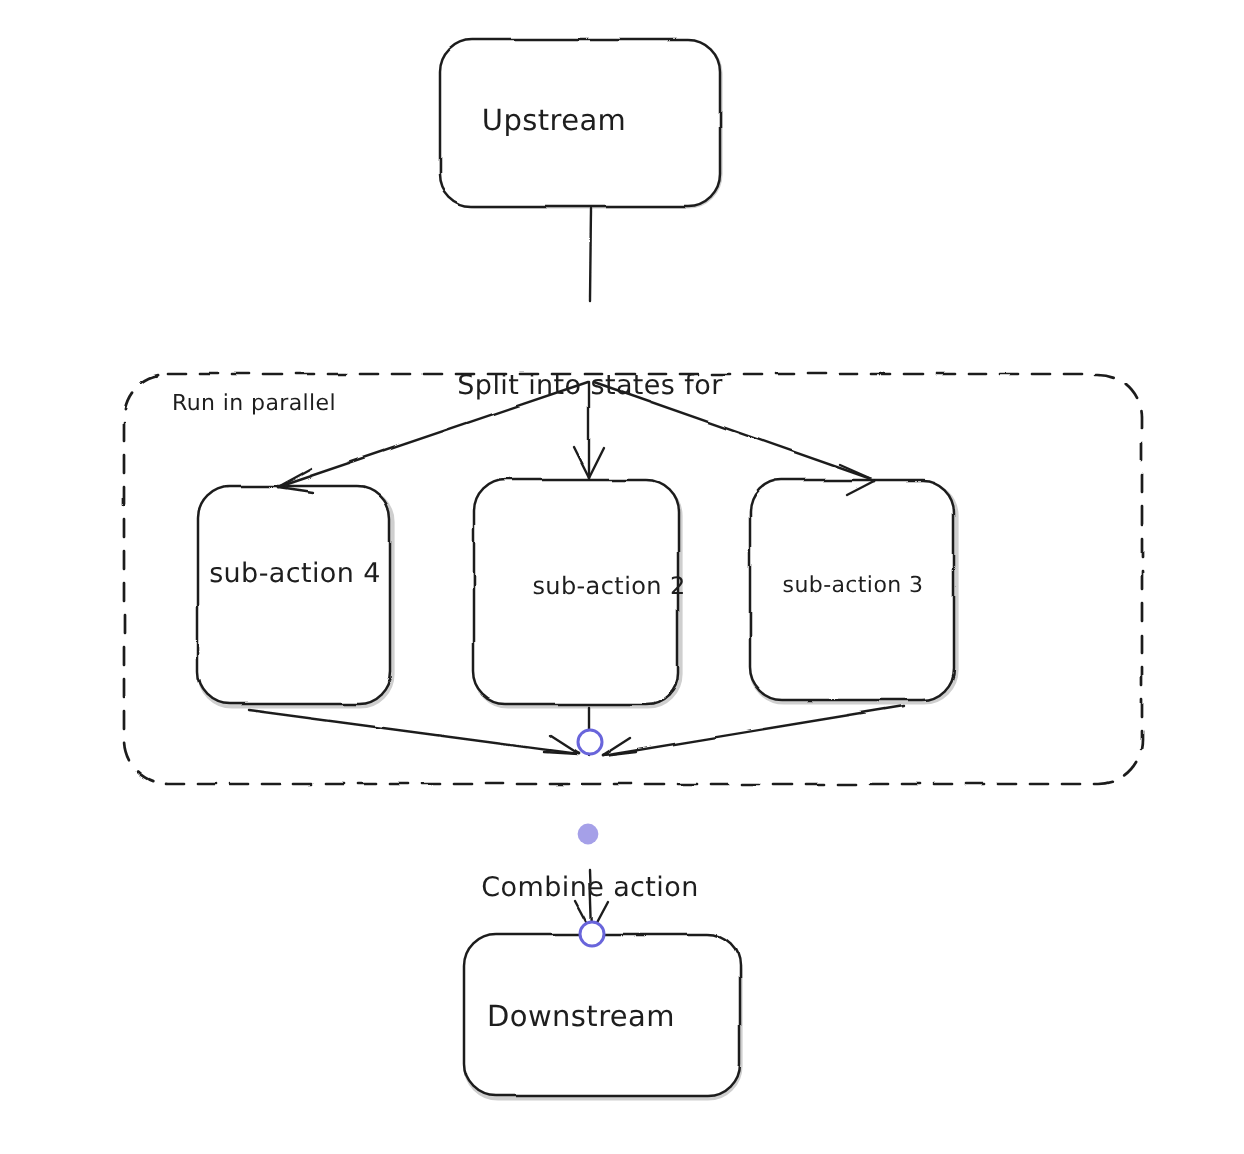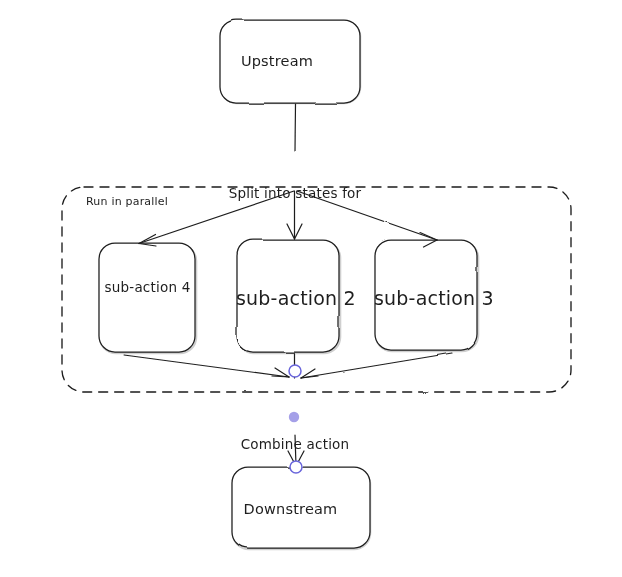--- a/index.html
+++ b/index.html
@@ -134,23 +134,23 @@
 
   <circle cx="295" cy="371" r="6" fill="#ffffff" stroke="#6965db" stroke-width="1.5"></circle>
   <circle cx="294" cy="417" r="5.2" fill="#a5a0e8" stroke="none"></circle>
   <circle cx="296" cy="467" r="6" fill="#ffffff" stroke="#6965db" stroke-width="1.5"></circle>
 </svg>
 
 <div class="node-label" style="left:220px; top:52px; width:114px;">Upstream</div>
 
 <div class="node-label" style="left:95px; top:279px; width:105px; font-size:13.5px;">sub-action 4</div>
 
-<div class="node-label" style="left:236px; top:286px; width:105px; font-size:19px;">sub-action 2</div>
+<div class="node-label" style="left:252px; top:286px; width:105px; font-size:12px;">sub-action 2</div>
 
-<div class="node-label" style="left:374px; top:286px; width:105px; font-size:19px;">sub-action 3</div>
+<div class="node-label" style="left:374px; top:286px; width:105px; font-size:11px;">sub-action 3</div>
 
 <div class="node-label" style="left:232px; top:500px; width:117px;">Downstream</div>
 
 <div class="group-label" style="left:86px; top:195px; width:140px; text-align:left;">Run in parallel</div>
 
 <div class="edge-label" style="left:196px; top:150px; width:198px;">
   <div>Split into states for</div>
 </div>
 
 <div class="edge-label" style="left:210px; top:401px; width:170px;">

